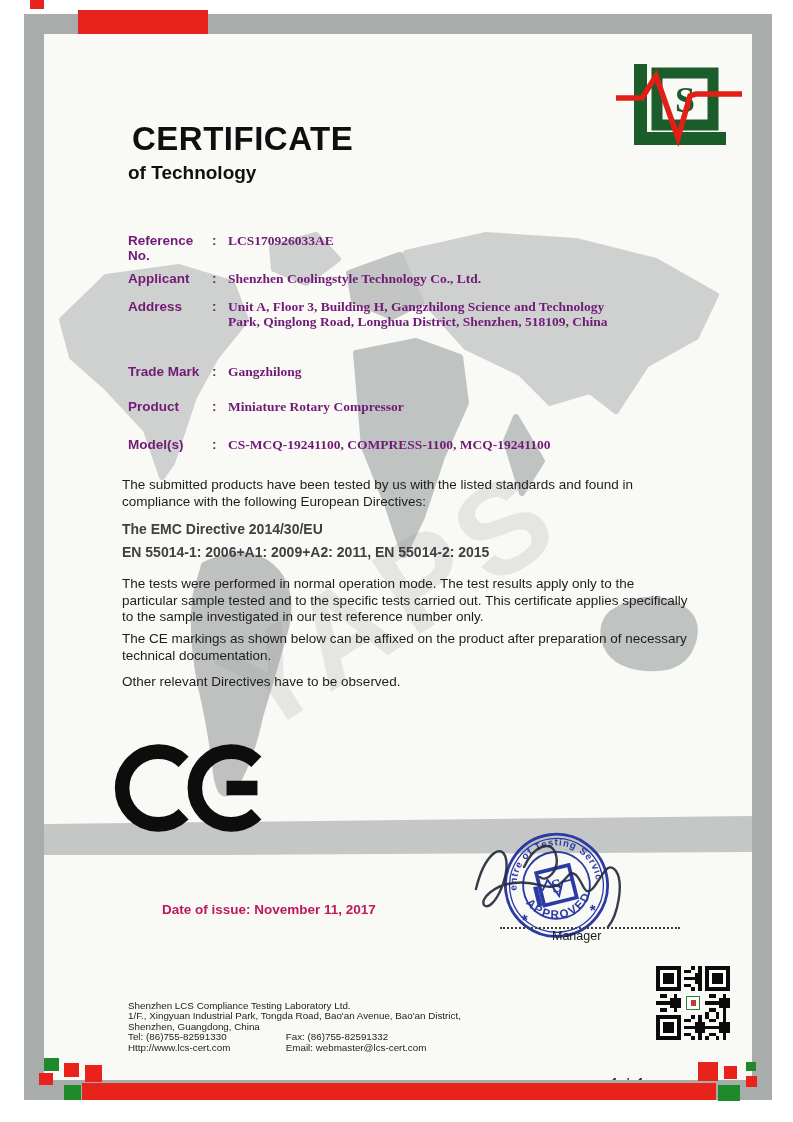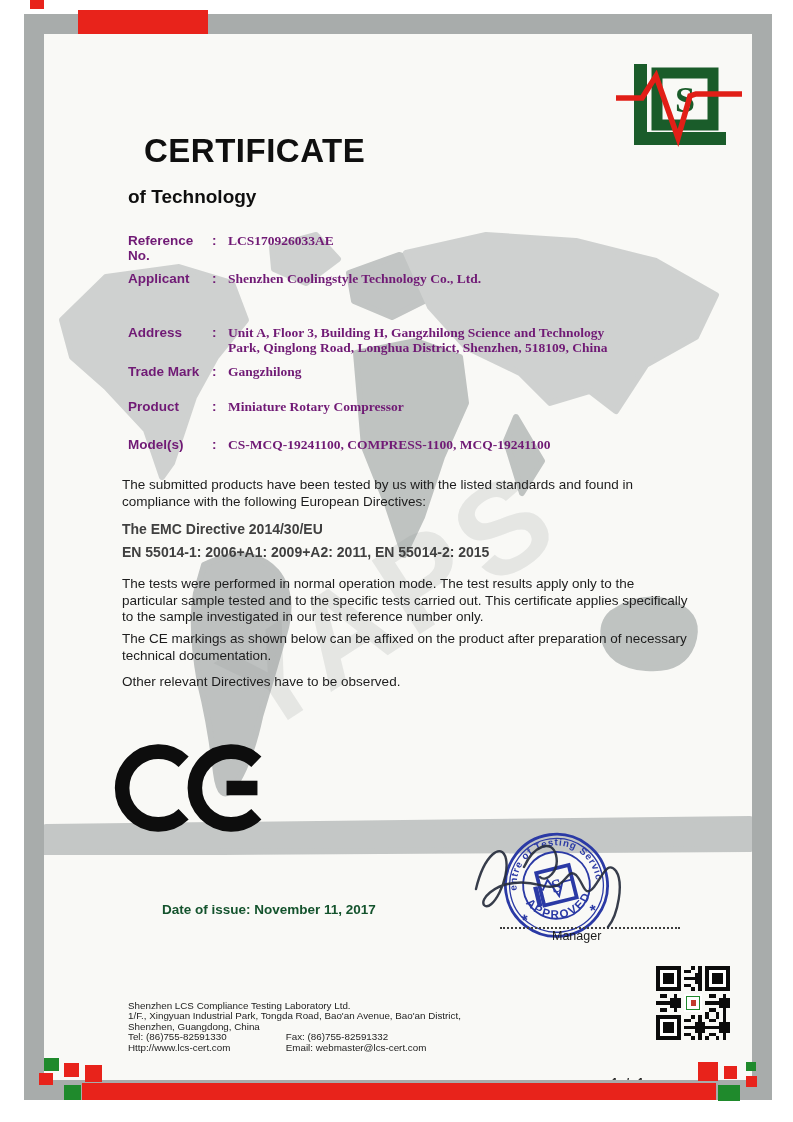--- a/index.html
+++ b/index.html
@@ -28,30 +28,30 @@
   .sqR5{left:718px;top:1085px;width:22px;height:16px;}
   
   .world-map{position:absolute;left:44px;top:225px;width:708px;height:630px;z-index:1;}
   .watermark{position:absolute;left:150px;top:430px;width:480px;height:340px;z-index:1;
     display:flex;align-items:center;justify-content:center;
     transform:rotate(-33deg);font-size:128px;font-weight:bold;letter-spacing:8px;
     color:rgba(150,156,156,0.20);user-select:none;}
   
   .content{position:absolute;left:0;top:0;width:793px;height:1122px;z-index:2;}
   .title{position:absolute;left:128px;top:116px;}
-  .title h1{margin:16px;font-size:33px;letter-spacing:.5px;color:#0f0f0f;}
+  .title h1{margin:4px;font-size:33px;letter-spacing:.5px;color:#0f0f0f;}
   .title h2{margin:3px 0 0 0;font-size:19px;color:#0f0f0f;}
   .field-row{position:absolute;left:128px;display:flex;font-size:13.5px;font-weight:bold;color:#701a75;line-height:15px;}
   .field-row .lbl{width:84px;flex:0 0 84px;}
   .field-row .col{width:16px;flex:0 0 16px;}
   .field-row .val{width:470px;font-family:Liberation Serif, serif;}
   .p{position:absolute;left:122px;width:570px;font-size:13.5px;line-height:16.5px;color:#1d1d1d;}
   .p.bold{font-weight:bold;font-size:14px;color:#404040;}
   .ce-mark{position:absolute;left:112px;top:742px;z-index:2;}
-  .date-issue{position:absolute;left:128px;top:902px;font-size:13.5px;font-weight:bold;color:#14532d;padding-left:34px;}
+  .date-issue{position:absolute;left:128px;top:902px;font-size:13.5px;font-weight:bold;color:#be185d;padding-left:34px;}
   
   .stamp-area{position:absolute;left:462px;top:823px;width:215px;height:140px;z-index:4;}
   .stamp-svg{position:absolute;left:30px;top:0px;}
   .sig-svg{position:absolute;left:0;top:0;}
   .sig-line{position:absolute;left:38px;top:104px;width:180px;border-bottom:2px dotted #3c3c3c;}
   .manager{position:absolute;left:90px;top:106px;font-size:12.5px;color:#1a1a1a;}
   
   .footer{position:absolute;left:128px;top:1001px;font-size:9.8px;line-height:10.4px;color:#222;}
   .footer .cell-l{display:inline-block;width:155px;}
   .page-indicator{position:absolute;left:612px;top:1077px;font-size:10px;font-weight:bold;letter-spacing:3px;color:#111;}
@@ -99,21 +99,21 @@
     <div class="field-row" style="top:233px">
       <span class="lbl">Reference No.</span>
       <span class="col">:</span>
       <span class="val">LCS170926033AE</span>
     </div>
     <div class="field-row" style="top:271px">
       <span class="lbl">Applicant</span>
       <span class="col">:</span>
       <span class="val">Shenzhen Coolingstyle Technology Co., Ltd.</span>
     </div>
-    <div class="field-row" style="top:325px">
+    <div class="field-row" style="top:299px">
       <span class="lbl">Address</span>
       <span class="col">:</span>
       <span class="val">
         <div>Unit A, Floor 3, Building H, Gangzhilong Science and Technology</div>
         <div>Park, Qinglong Road, Longhua District, Shenzhen, 518109, China</div>
       </span>
     </div>
     <div class="field-row" style="top:364px">
       <span class="lbl">Trade Mark</span>
       <span class="col">:</span>

